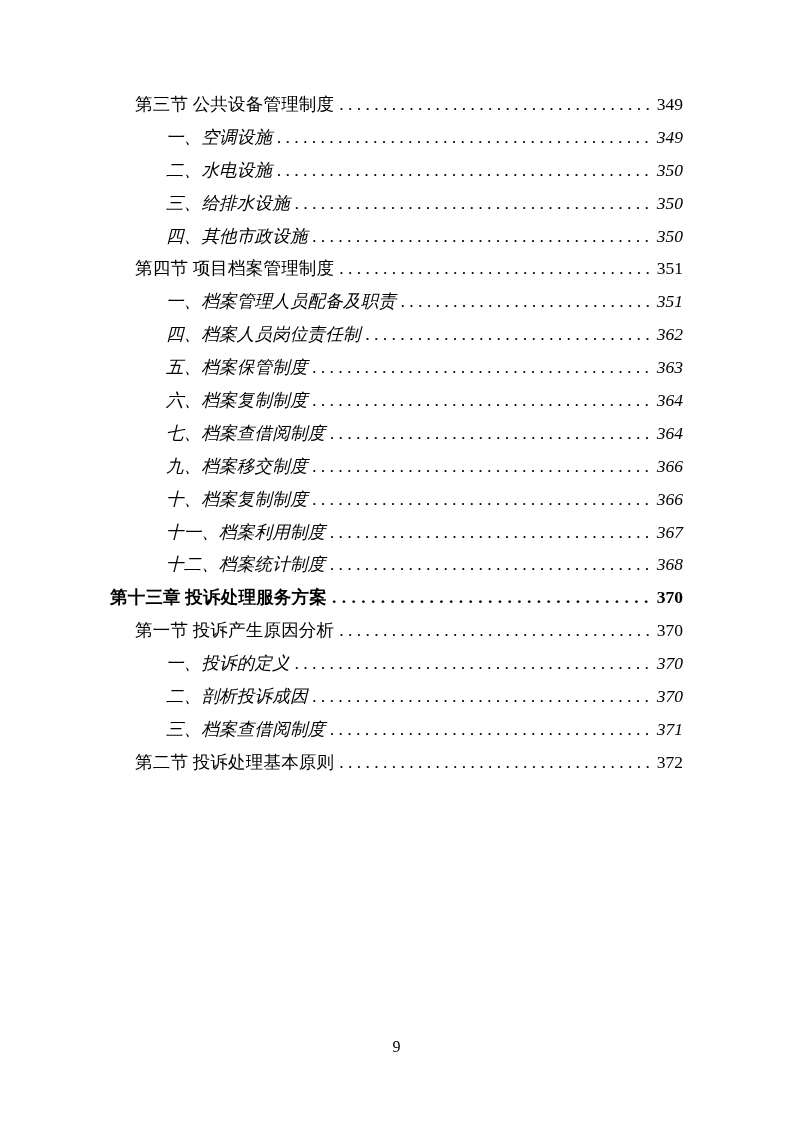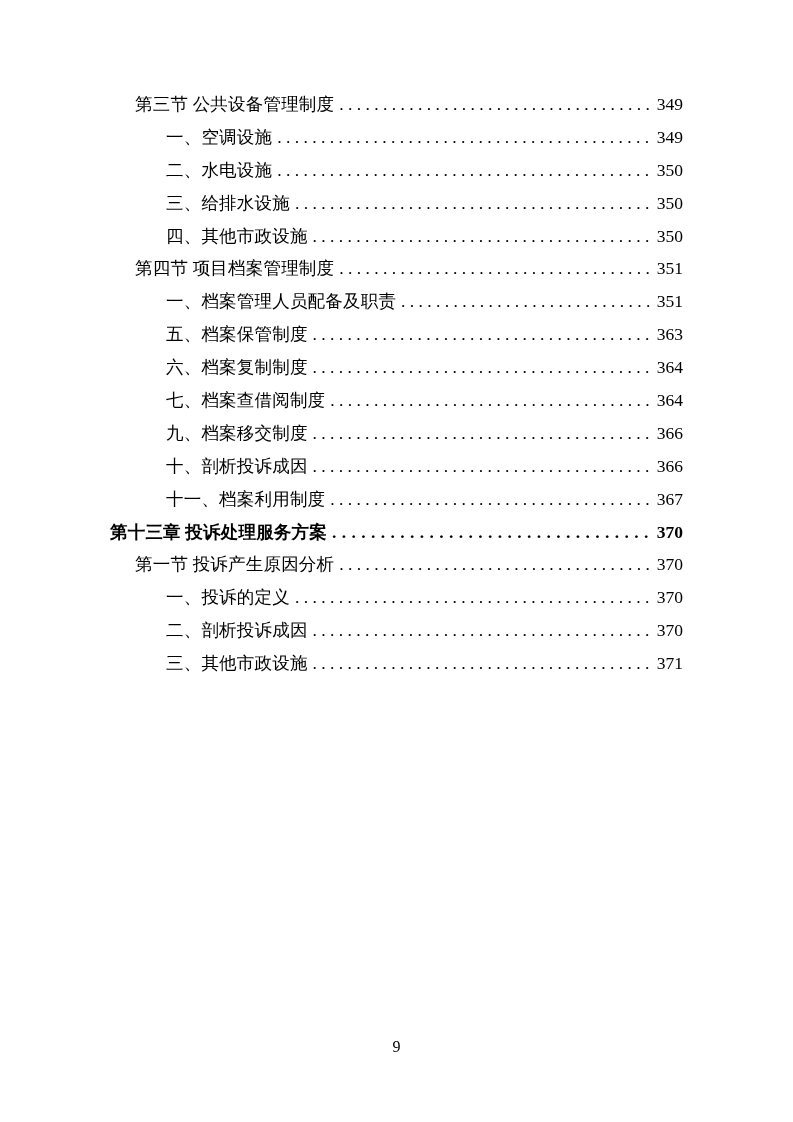--- a/index.html
+++ b/index.html
@@ -56,21 +56,21 @@
   }
   .toc-entry .page-num {
     flex: 0 0 auto;
     text-align: right;
     min-width: 30px;
   }
 
   
   .lvl-chapter   { padding-left: 0px;  font-weight: bold; }
   .lvl-section   { padding-left: 25px; }
-  .lvl-item      { padding-left: 56px; }
+  .lvl-item      { padding-left: 56px; font-style: italic; }
 
   .lvl-chapter .dots::before { font-weight: bold; letter-spacing: 0.5px; }
 
   .page-footer {
     position: absolute;
     left: 0;
     right: 0;
     bottom: 66px;
     text-align: center;
     font-size: 16px;
@@ -111,48 +111,58 @@
         <span class="label">第四节 项目档案管理制度</span>
         <span class="dots"></span>
         <span class="page-num">351</span>
       </li>
       <li class="toc-entry lvl-item">
         <span class="label">一、档案管理人员配备及职责</span>
         <span class="dots"></span>
         <span class="page-num">351</span>
       </li>
       <li class="toc-entry lvl-item">
+        <span class="label">四、档案人员岗位责任制</span>
+        <span class="dots"></span>
+        <span class="page-num">362</span>
+      </li>
+      <li class="toc-entry lvl-item">
         <span class="label">五、档案保管制度</span>
         <span class="dots"></span>
         <span class="page-num">363</span>
       </li>
       <li class="toc-entry lvl-item">
         <span class="label">六、档案复制制度</span>
         <span class="dots"></span>
         <span class="page-num">364</span>
       </li>
       <li class="toc-entry lvl-item">
         <span class="label">七、档案查借阅制度</span>
         <span class="dots"></span>
         <span class="page-num">364</span>
       </li>
       <li class="toc-entry lvl-item">
         <span class="label">九、档案移交制度</span>
         <span class="dots"></span>
         <span class="page-num">366</span>
       </li>
       <li class="toc-entry lvl-item">
-        <span class="label">十、剖析投诉成因</span>
+        <span class="label">十、档案复制制度</span>
         <span class="dots"></span>
         <span class="page-num">366</span>
       </li>
       <li class="toc-entry lvl-item">
         <span class="label">十一、档案利用制度</span>
         <span class="dots"></span>
         <span class="page-num">367</span>
+      </li>
+      <li class="toc-entry lvl-item">
+        <span class="label">十二、档案统计制度</span>
+        <span class="dots"></span>
+        <span class="page-num">368</span>
       </li>
       <li class="toc-entry lvl-chapter">
         <span class="label">第十三章 投诉处理服务方案</span>
         <span class="dots"></span>
         <span class="page-num">370</span>
       </li>
       <li class="toc-entry lvl-section">
         <span class="label">第一节 投诉产生原因分析</span>
         <span class="dots"></span>
         <span class="page-num">370</span>
@@ -161,19 +171,24 @@
         <span class="label">一、投诉的定义</span>
         <span class="dots"></span>
         <span class="page-num">370</span>
       </li>
       <li class="toc-entry lvl-item">
         <span class="label">二、剖析投诉成因</span>
         <span class="dots"></span>
         <span class="page-num">370</span>
       </li>
       <li class="toc-entry lvl-item">
-        <span class="label">三、其他市政设施</span>
+        <span class="label">三、档案查借阅制度</span>
         <span class="dots"></span>
         <span class="page-num">371</span>
+      </li>
+      <li class="toc-entry lvl-section">
+        <span class="label">第二节 投诉处理基本原则</span>
+        <span class="dots"></span>
+        <span class="page-num">372</span>
       </li>
     </ul>
   <div class="page-footer">9</div>
 </div>
 
 </body></html>

